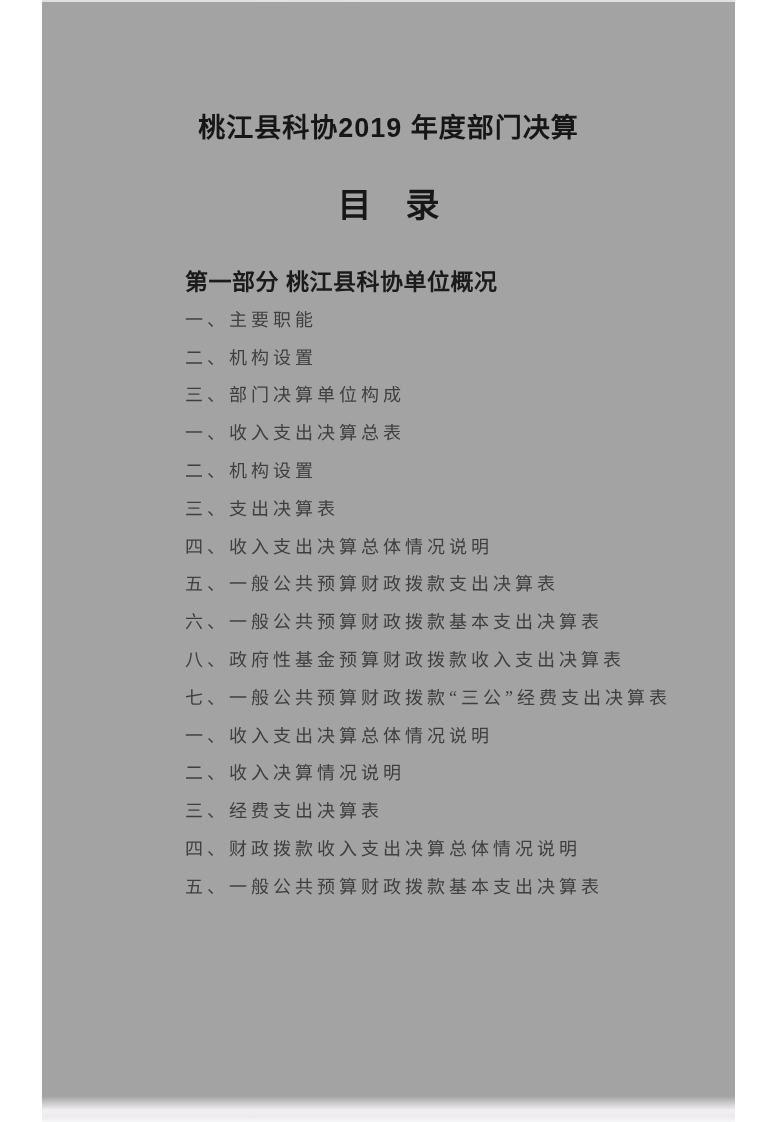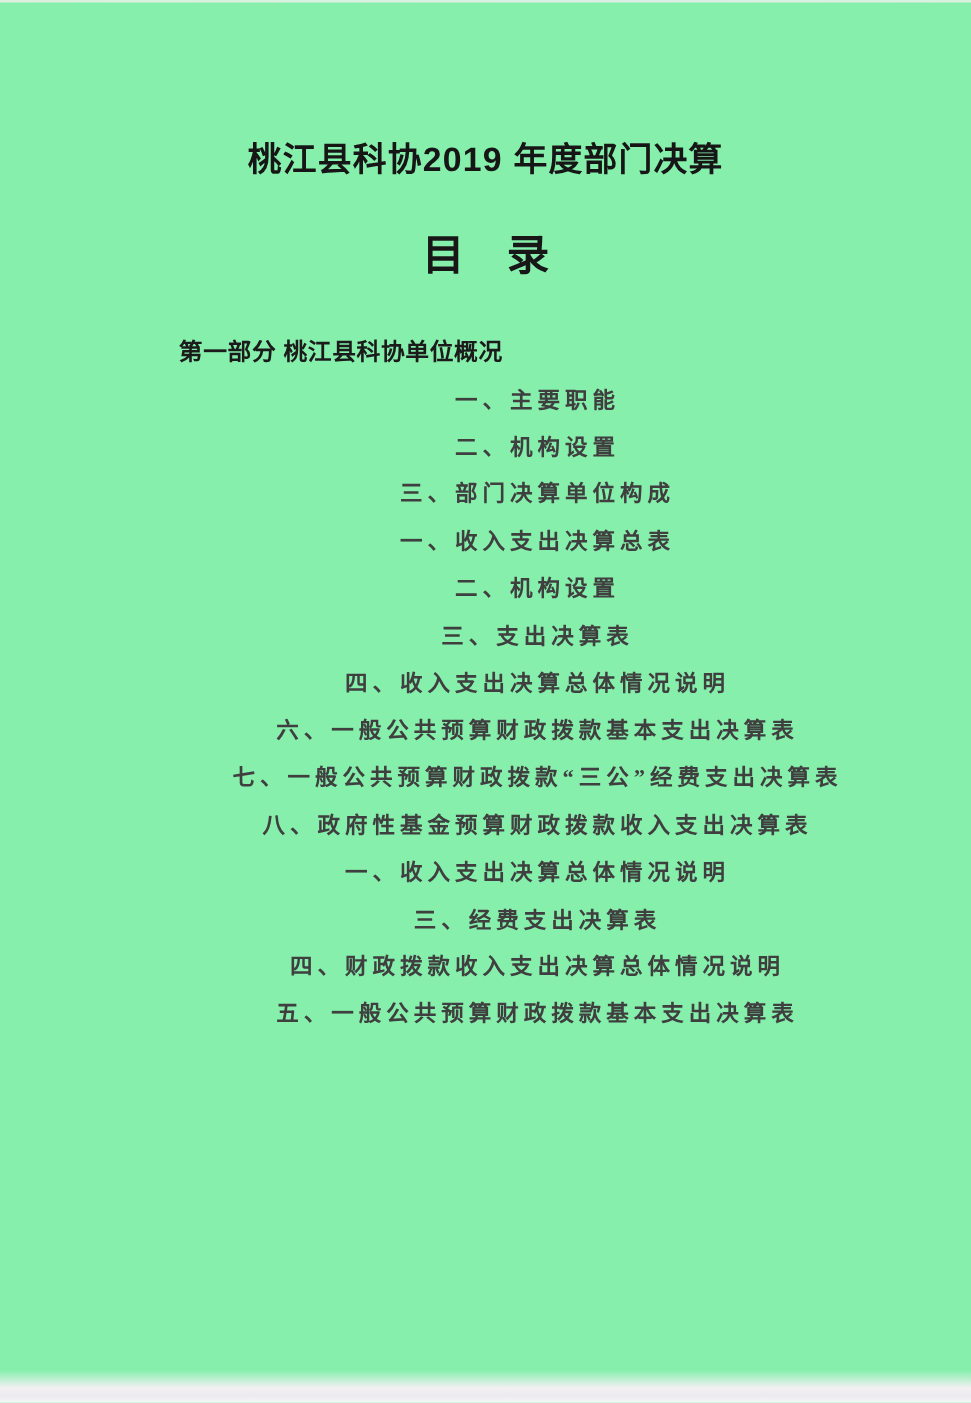--- a/index.html
+++ b/index.html
@@ -2,24 +2,24 @@
 <html lang="zh-CN"><head>
 <meta charset="utf-8">
 <style>
   html, body {
     margin: 0;
     padding: 0;
     background: #ffffff;
   }
   .page {
     position: relative;
-    width: 777px;
+    width: 693px;
     height: 1122px;
     margin: 0 auto;
-    background: #86efac;
+    background: #a3a3a3;
     overflow: hidden;
     font-family: "Liberation Serif", "DejaVu Serif", serif;
     color: #2b2b2b;
   }
   
   .scan-top-edge {
     position: absolute;
     top: 0; left: 0; right: 0;
     height: 2px;
     background: linear-gradient(90deg, #f3efe9, #eef2ee, #f2eef3, #eff1ec);
@@ -59,31 +59,30 @@
     padding-right: 60px;
   }
   .toc-row {
     height: 37.8px;
     line-height: 37.8px;
     white-space: nowrap;
   }
   .toc-section {
     font-family: "Liberation Sans", "DejaVu Sans", sans-serif;
     font-weight: bold;
-    font-size: 19px;
+    font-size: 23px;
     letter-spacing: 0.5px;
     color: #1b1b1b;
   }
   .toc-item {
     font-family: "Liberation Serif", "DejaVu Serif", serif;
-    font-weight: bold;
+    font-weight: normal;
     font-size: 18px;
     letter-spacing: 4px;
     color: #3f3f3f;
-    text-align: center;
   }
 </style>
 </head>
 <body>
 
 <div class="page">
   <div class="scan-top-edge"></div>
 
   <h1 class="doc-title">桃江县科协2019 年度部门决算</h1>
 
@@ -91,23 +90,25 @@
 
   <div class="toc-list">
     <div class="toc-row toc-section">第一部分 桃江县科协单位概况</div>
     <div class="toc-row toc-item">一、主要职能</div>
     <div class="toc-row toc-item">二、机构设置</div>
     <div class="toc-row toc-item">三、部门决算单位构成</div>
     <div class="toc-row toc-item">一、收入支出决算总表</div>
     <div class="toc-row toc-item">二、机构设置</div>
     <div class="toc-row toc-item">三、支出决算表</div>
     <div class="toc-row toc-item">四、收入支出决算总体情况说明</div>
+    <div class="toc-row toc-item">五、一般公共预算财政拨款支出决算表</div>
     <div class="toc-row toc-item">六、一般公共预算财政拨款基本支出决算表</div>
+    <div class="toc-row toc-item">八、政府性基金预算财政拨款收入支出决算表</div>
     <div class="toc-row toc-item">七、一般公共预算财政拨款“三公”经费支出决算表</div>
-    <div class="toc-row toc-item">八、政府性基金预算财政拨款收入支出决算表</div>
     <div class="toc-row toc-item">一、收入支出决算总体情况说明</div>
+    <div class="toc-row toc-item">二、收入决算情况说明</div>
     <div class="toc-row toc-item">三、经费支出决算表</div>
     <div class="toc-row toc-item">四、财政拨款收入支出决算总体情况说明</div>
     <div class="toc-row toc-item">五、一般公共预算财政拨款基本支出决算表</div>
   </div>
 
   <div class="scan-bottom-edge"></div>
 </div>
 
 </body></html>

